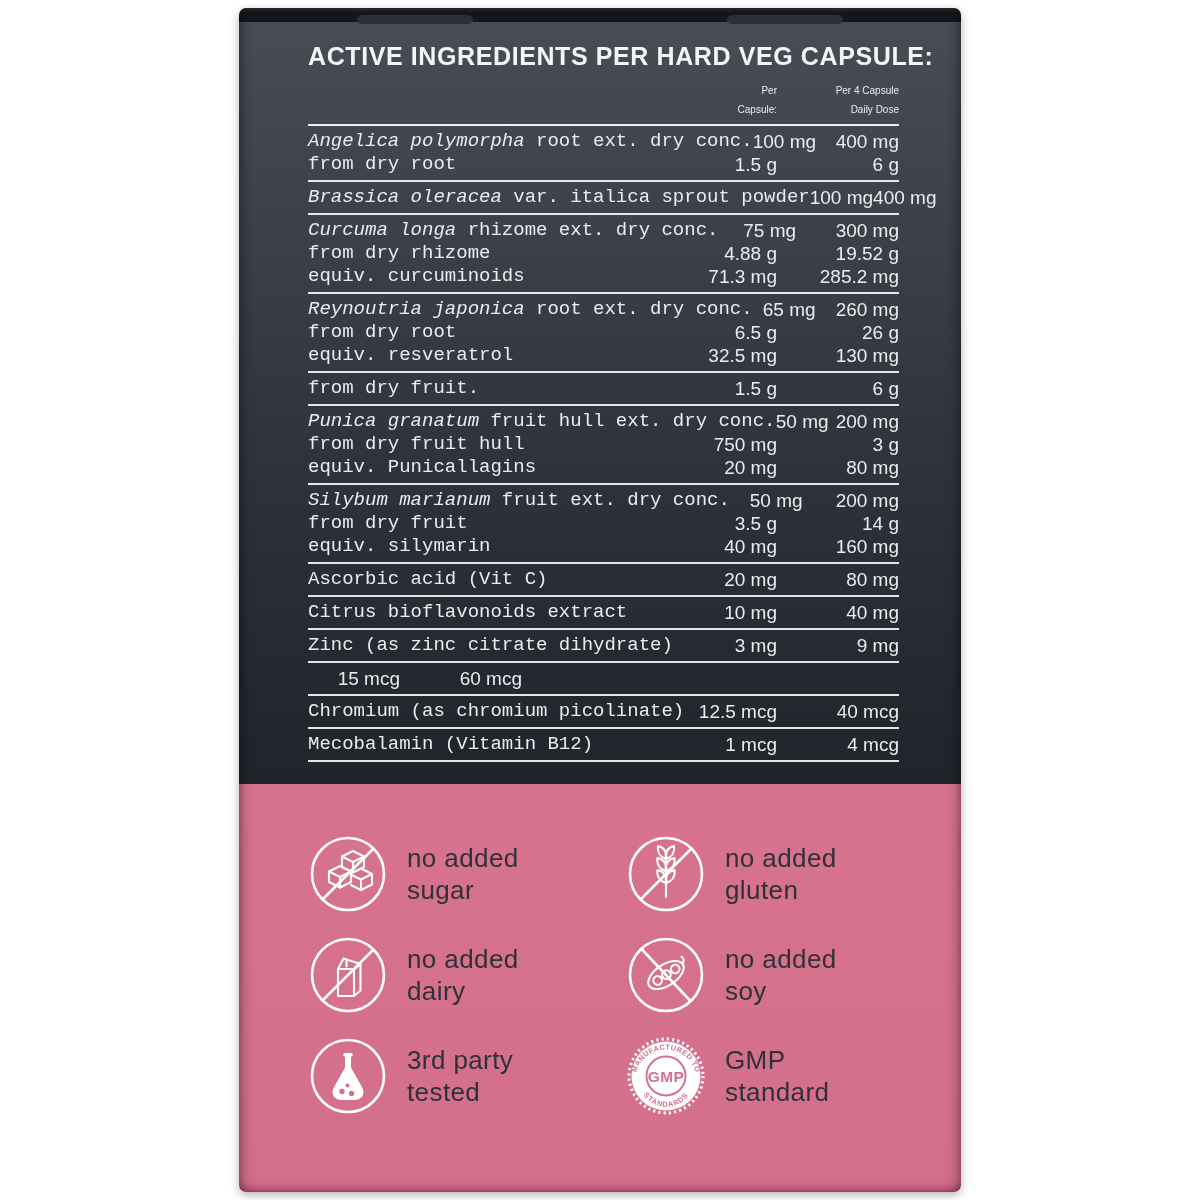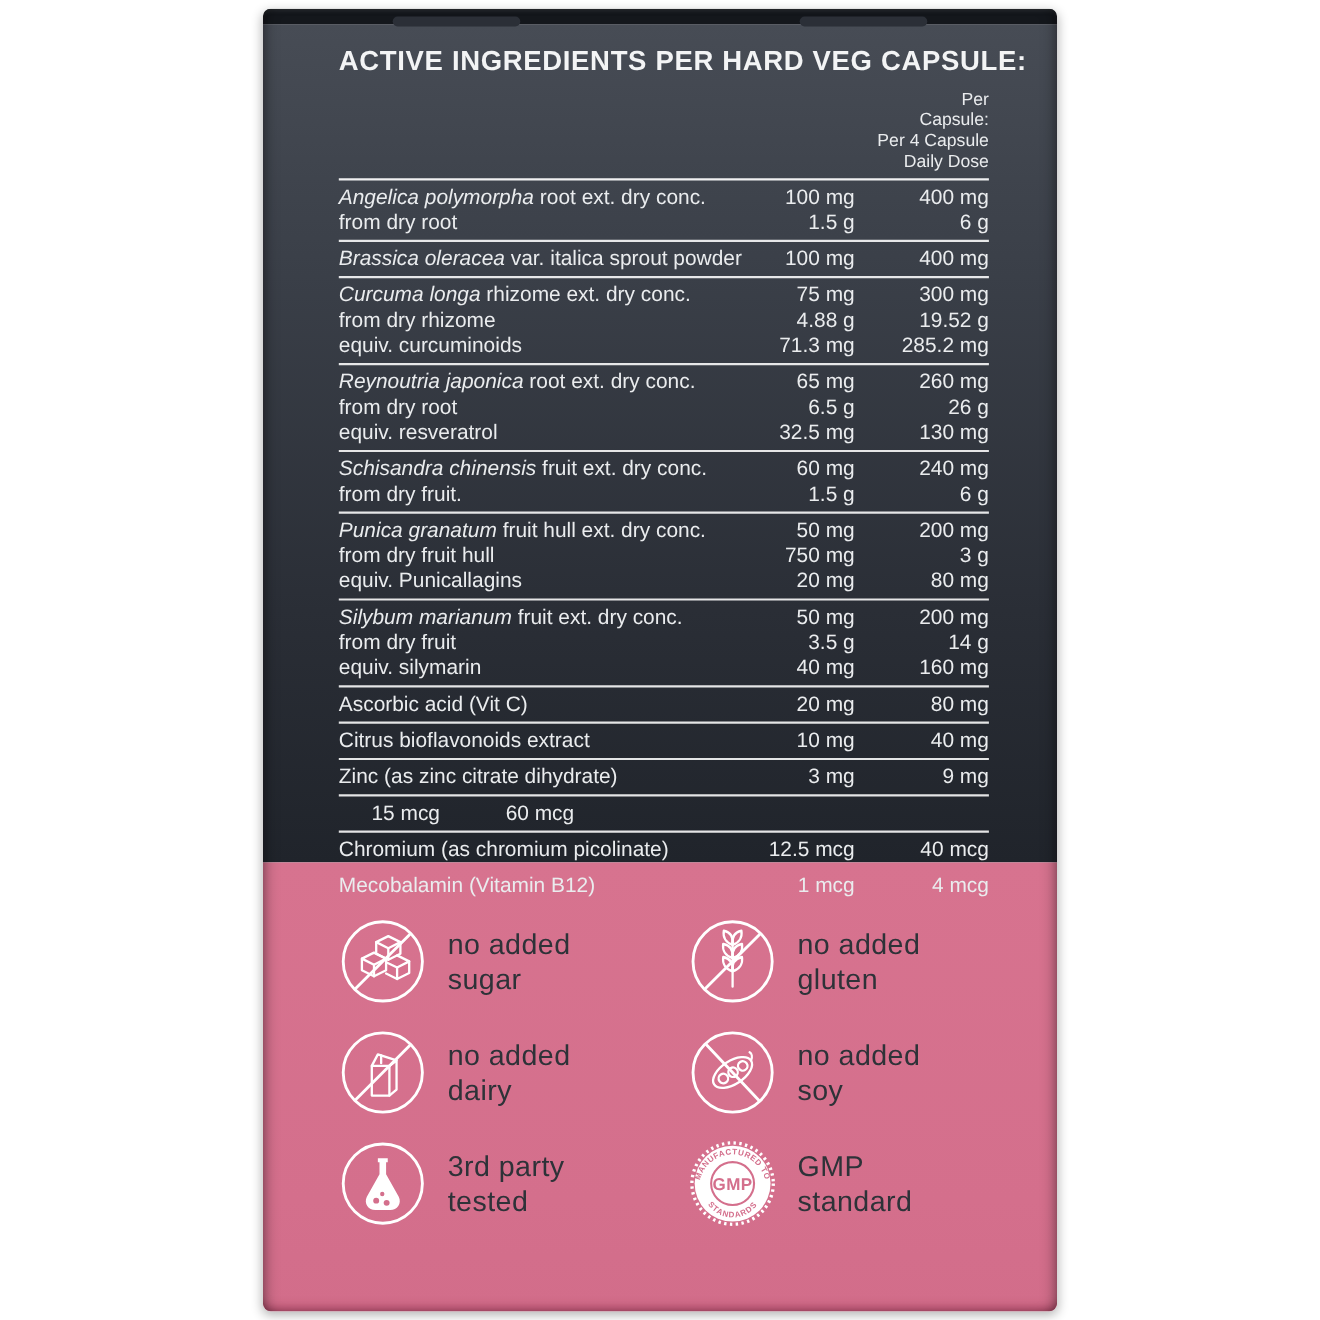--- a/index.html
+++ b/index.html
@@ -28,28 +28,28 @@
   
   .panel-dark{
     height:762px;box-sizing:border-box;
     background:linear-gradient(180deg,#474c55 0%,#3a3f48 30%,#2a2e36 70%,#20242b 100%);
     padding:15px 62px 0 69px;color:#eaecee;
   }
   .panel-title{
     text-align:center;font-size:25px;font-weight:700;letter-spacing:.6px;
     color:#f3f4f5;line-height:30px;margin:4px 0 10px 0;white-space:nowrap;
   }
-  .thead{display:flex;align-items:flex-end;padding-bottom:5px;
-    border-bottom:2px solid rgba(255,255,255,.92);font-size:16px;line-height:19px;flex-direction:column;}
+  .thead{display:flex;align-items:flex-start;padding-bottom:5px;
+    border-bottom:2px solid rgba(255,255,255,.92);font-size:10px;line-height:19px;}
   .thead .tname{flex:1;}
   .hline{display:block;text-align:right;}
   .tbl{font-size:19px;line-height:23px;}
   .trow{padding:4px 0;border-bottom:2px solid rgba(255,255,255,.88);}
   .tline{display:flex;}
-  .tname{flex:1;text-align:left;white-space:nowrap;}
+  .tname{flex:1;text-align:left;white-space:nowrap;font-family:Liberation Mono, monospace;}
   .tname i{font-style:italic;}
   .tper{width:92px;text-align:right;white-space:nowrap;}
   .tday{width:122px;text-align:right;white-space:nowrap;}
 
   
   .panel-pink{
     height:512px;box-sizing:border-box;
     background:linear-gradient(180deg,#d7738f 0%,#d46f8c 60%,#d06b88 100%);
     padding:50px 50px 0 69px;
   }
@@ -133,25 +133,20 @@
             <span class="tper">6.5 g</span>
             <span class="tday">26 g</span>
           </div>
           <div class="tline">
             <span class="tname">equiv. resveratrol</span>
             <span class="tper">32.5 mg</span>
             <span class="tday">130 mg</span>
           </div>
         </div>
         <div class="trow">
-          <div class="tline">
-            <span class="tname"><i>Schisandra chinensis</i> fruit ext. dry conc.</span>
-            <span class="tper">60 mg</span>
-            <span class="tday">240 mg</span>
-          </div>
           <div class="tline">
             <span class="tname">from dry fruit.</span>
             <span class="tper">1.5 g</span>
             <span class="tday">6 g</span>
           </div>
         </div>
         <div class="trow">
           <div class="tline">
             <span class="tname"><i>Punica granatum</i> fruit hull ext. dry conc.</span>
             <span class="tper">50 mg</span>

